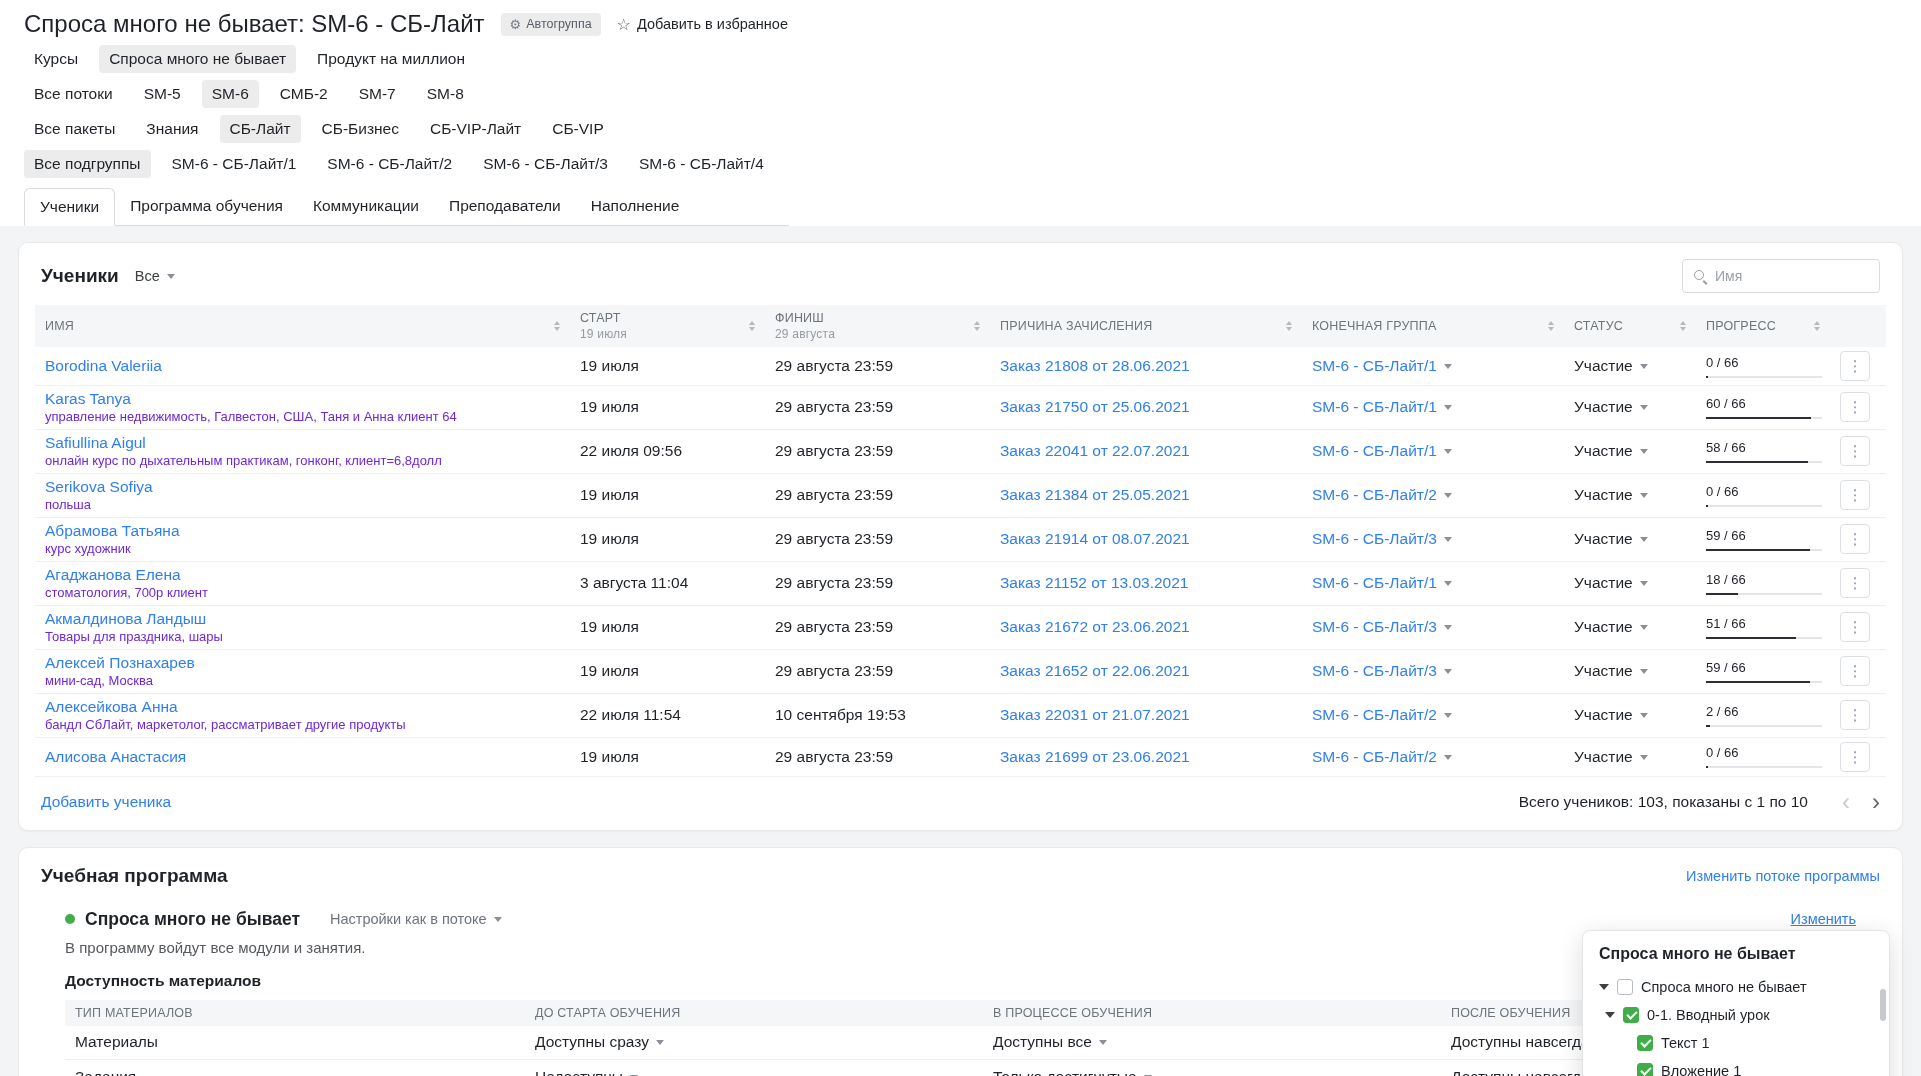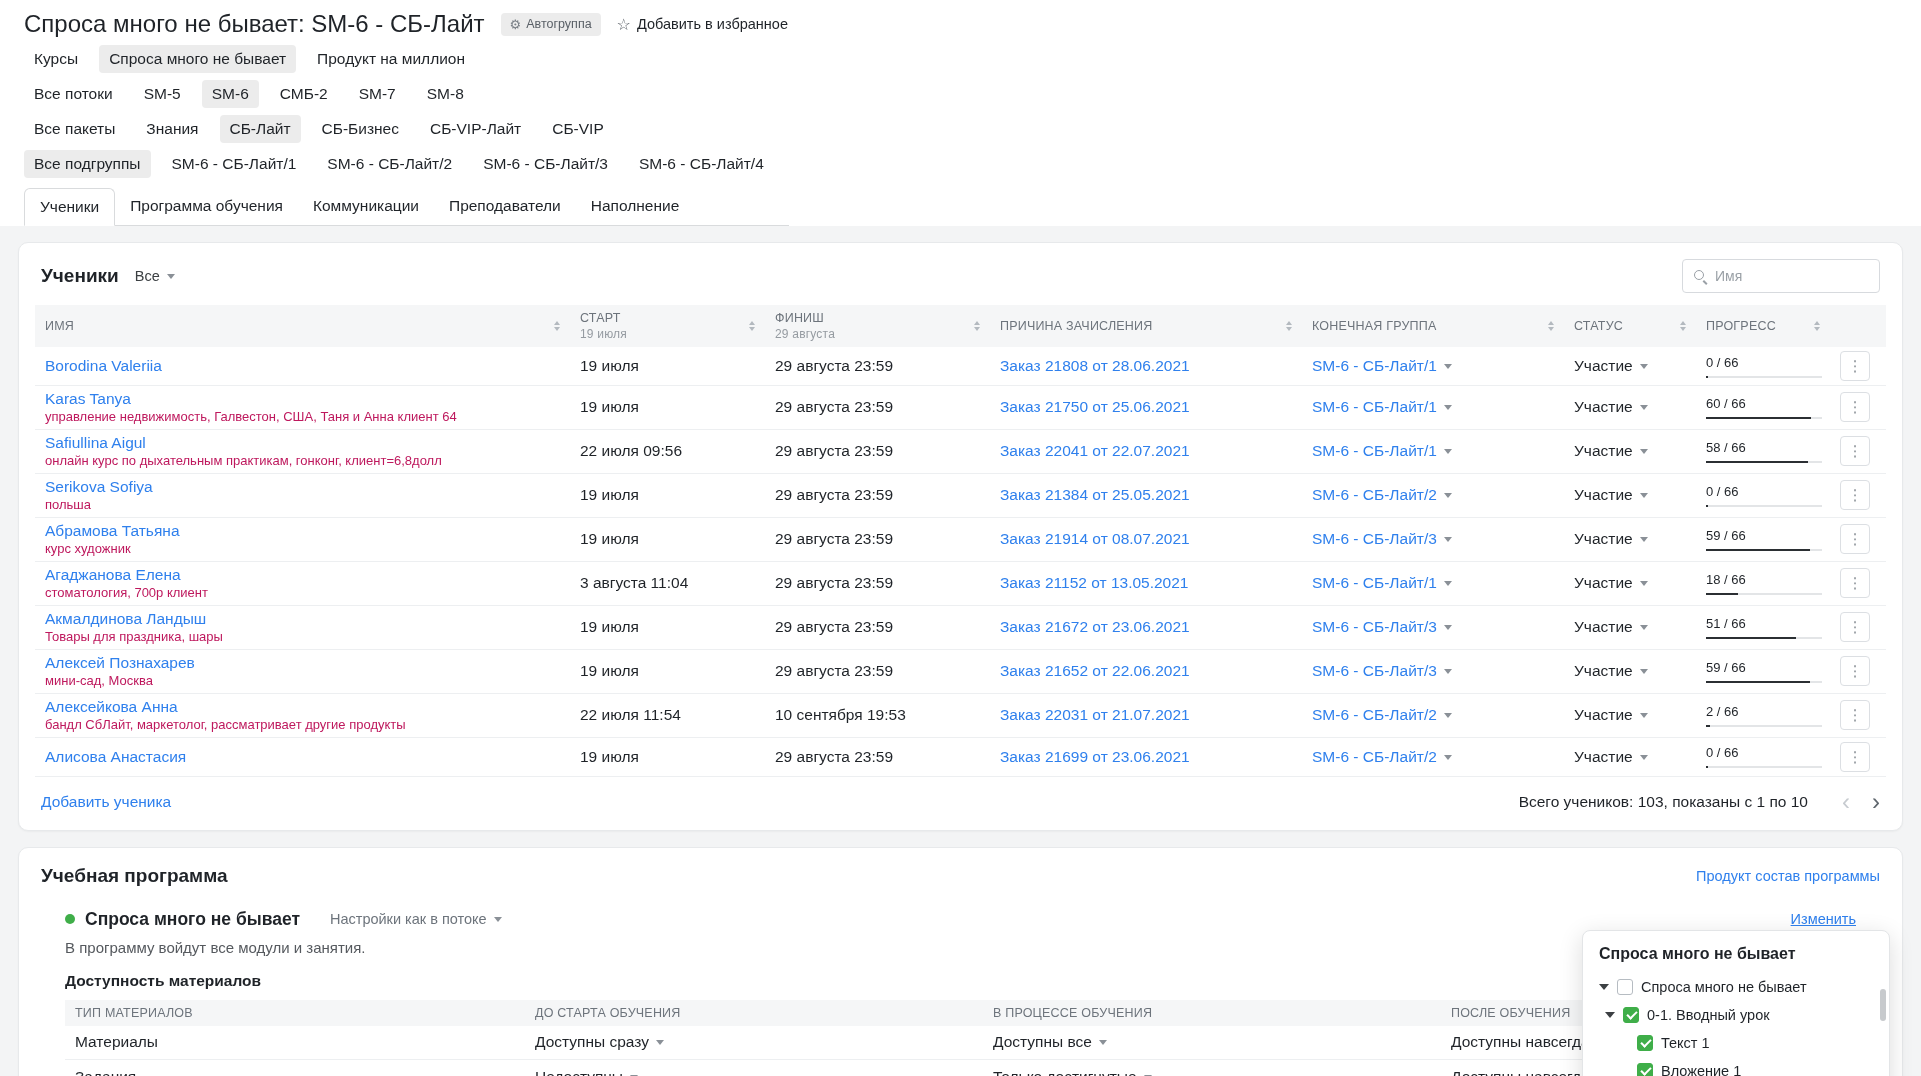--- a/index.html
+++ b/index.html
@@ -38,21 +38,21 @@
   .mag{position:relative;width:15px;height:15px;margin-right:7px;flex:none}
   .mag::before{content:"";position:absolute;left:1px;top:1px;width:8px;height:8px;border:1.7px solid #9aa0a6;border-radius:50%}
   .mag::after{content:"";position:absolute;left:11px;top:11px;width:5px;height:1.7px;background:#9aa0a6;transform:rotate(45deg);transform-origin:0 0}
 
   table{width:100%;border-collapse:collapse;table-layout:fixed}
   th{background:#f5f6f7;text-align:left;font-weight:400;color:#6d747c;font-size:12.5px;padding:6px 10px;letter-spacing:.2px}
   .thbox{display:flex;align-items:center;justify-content:space-between}
   .thsub{color:#959ba1;font-size:12px;margin-top:2px}
   td{padding:4px 10px;height:37px;border-bottom:1px solid #edeff1;vertical-align:middle;font-size:15.5px;overflow:hidden;white-space:nowrap}
   .name{font-size:15.5px}
-  .note{color:#be185d;font-size:13px;margin-top:2px;line-height:1.15;overflow:hidden;text-overflow:ellipsis}
+  .note{color:#6d28d9;font-size:13px;margin-top:2px;line-height:1.15;overflow:hidden;text-overflow:ellipsis}
   .sel-like{cursor:pointer;white-space:nowrap}
   .pnum{font-size:13px;color:#1f2328}
   .pbar{width:116px;height:2px;background:#e3e5e7;margin-top:6px;position:relative}
   .pfill{height:2px;background:#2b2f33;min-width:2px}
   .kebab{width:30px;height:30px;border:1px solid #dcdfe3;border-radius:4px;background:#fff;color:#8a9097;font-size:15px;cursor:pointer;display:flex;align-items:center;justify-content:center}
   .card-foot{display:flex;align-items:center;padding:15px 6px 18px;font-size:15.5px}
   .pager{margin-left:auto;display:flex;align-items:center;gap:34px}
   .pager .chev{font-size:24px;line-height:20px;cursor:pointer;user-select:none}
   .chev.prev{color:#c7cbd0}
   .chev.next{color:#5f666d}
@@ -346,21 +346,21 @@
               <td>
                 <button class="kebab">
                   <span>⋮</span>
                 </button>
               </td>
             </tr>
             <tr class="stu-row">
               <td><a class="blue name">Агаджанова Елена</a><div class="note">стоматология, 700р клиент</div></td>
               <td>3 августа 11:04</td>
               <td>29 августа 23:59</td>
-              <td><a class="blue">Заказ 21152 от 13.05.2021</a></td>
+              <td><a class="blue">Заказ 21152 от 13.03.2021</a></td>
               <td><span class="blue sel-like">SM-6 - СБ-Лайт/1<span class="caret"></span></span></td>
               <td><span class="sel-like">Участие<span class="caret"></span></span></td>
               <td>
                 <div class="pnum">18 / 66</div>
                 <div class="pbar">
                   <div class="pfill" style="width: 27.2727%;"></div>
                 </div>
               </td>
               <td>
                 <button class="kebab">
@@ -454,21 +454,21 @@
             <span class="chev prev">‹</span>
             <span class="chev next">›</span>
           </span>
         </div>
       </div>
     </section>
 
     <section class="card program-card">
       <div class="prog-head">
         <h2>Учебная программа</h2>
-        <a class="blue">Продукт состав программы</a>
+        <a class="blue">Изменить потоке программы</a>
       </div>
       <div class="course-block">
         <div class="course-row">
           <span class="dot"></span>
           <h3>Спроса много не бывает</h3>
           <span class="settings"><span>Настройки как в потоке</span><span class="caret"></span></span>
           <a class="blue edit-link">Изменить</a>
         </div>
         <p class="course-desc">В программу войдут все модули и занятия.</p>
         <div class="avail-h">Доступность материалов</div>

